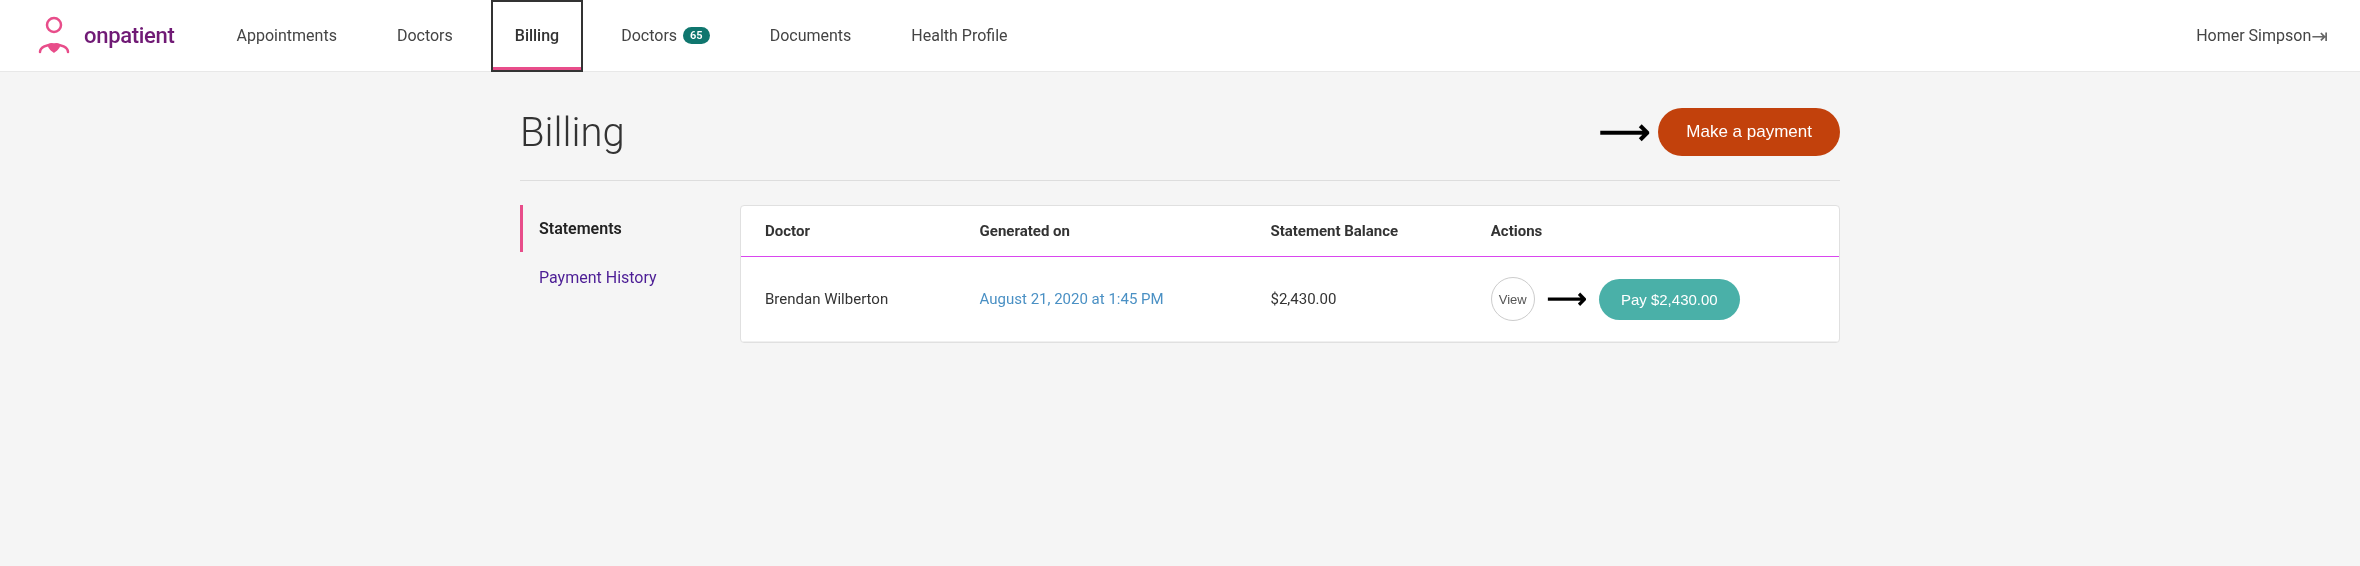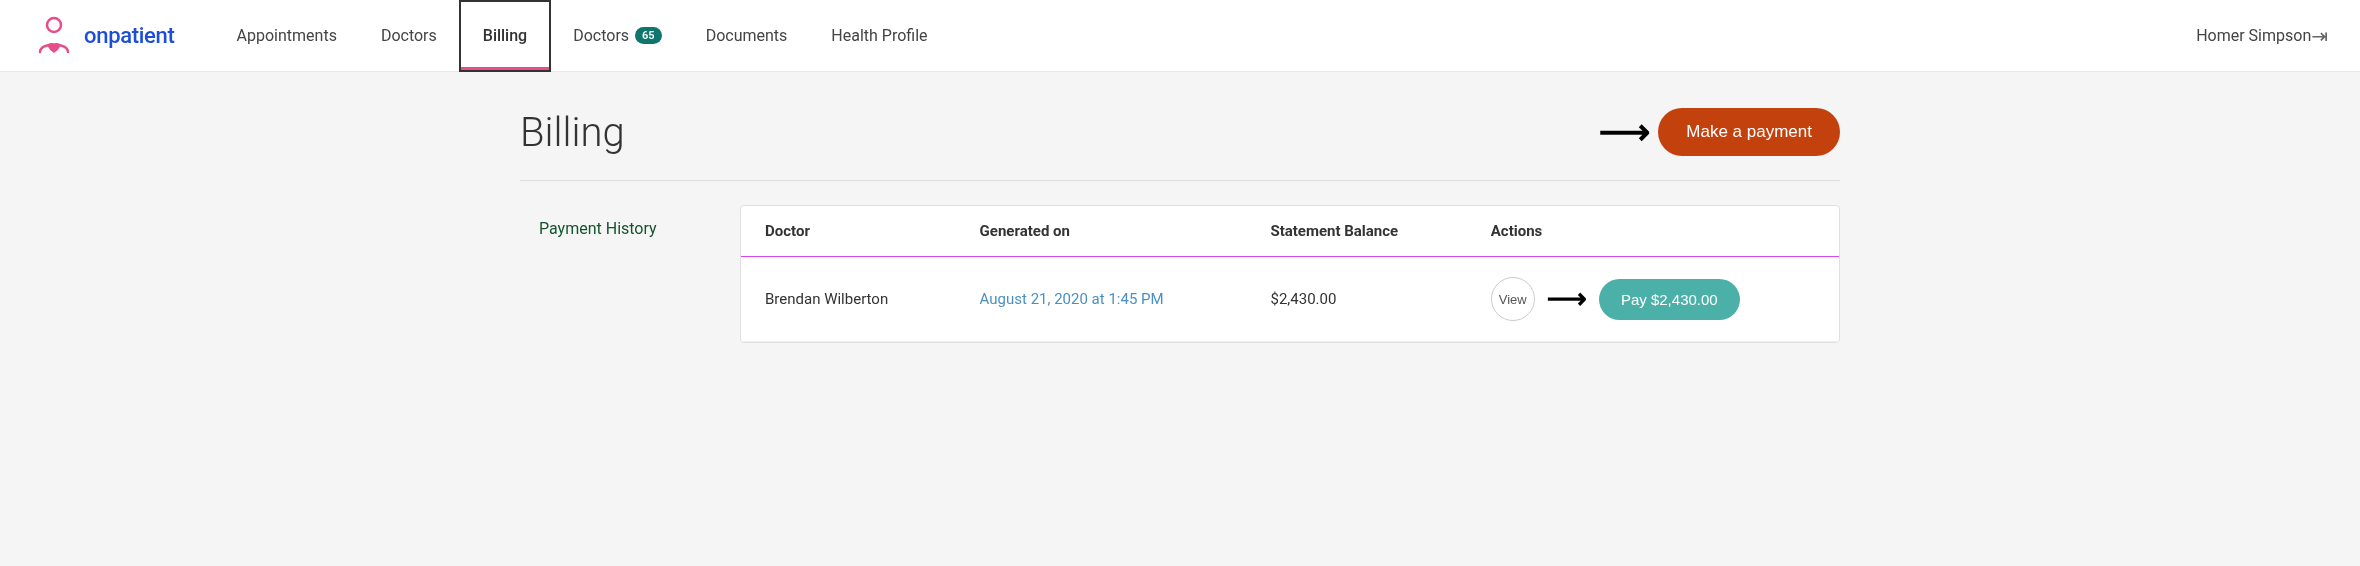--- a/index.html
+++ b/index.html
@@ -29,29 +29,29 @@
       text-decoration: none;
     }
 
     .logo-icon {
       width: 44px;
       height: 44px;
     }
 
     .logo-text {
       font-size: 22px;
-      color: #1d4ed8;
+      color: #701a75;
       font-weight: 500;
       letter-spacing: -0.3px;
     }
 
     .nav {
       display: flex;
       align-items: flex-start;
-      gap: 0;
+      gap: 16px;
       flex: 1;
     }
 
     .nav-item {
       padding: 0 22px;
       height: 72px;
       display: flex;
       align-items: center;
       font-size: 16px;
       color: #444;
@@ -170,21 +170,21 @@
     
     .sidebar {
       width: 220px;
       flex-shrink: 0;
       padding-right: 24px;
     }
 
     .sidebar-item {
       padding: 14px 16px;
       font-size: 16px;
-      color: #14532d;
+      color: #4c1d95;
       cursor: pointer;
       border-left: 3px solid transparent;
       margin-bottom: 2px;
     }
 
     .sidebar-item.active {
       border-left: 3px solid #e84d8a;
       font-weight: 600;
       color: #222;
     }
@@ -316,20 +316,21 @@
       <span class="big-arrow">⟶</span>
       <button class="make-payment-btn">Make a payment</button>
     </div>
   </div>
 
   <hr class="divider">
 
   <div class="content-layout">
 
     <aside class="sidebar">
+      <div class="sidebar-item active">Statements</div>
       <div class="sidebar-item">Payment History</div>
     </aside>
 
     <div class="table-area">
       <table class="billing-table">
         <thead>
           <tr>
             <th>Doctor</th>
             <th>Generated on</th>
             <th>Statement Balance</th>

